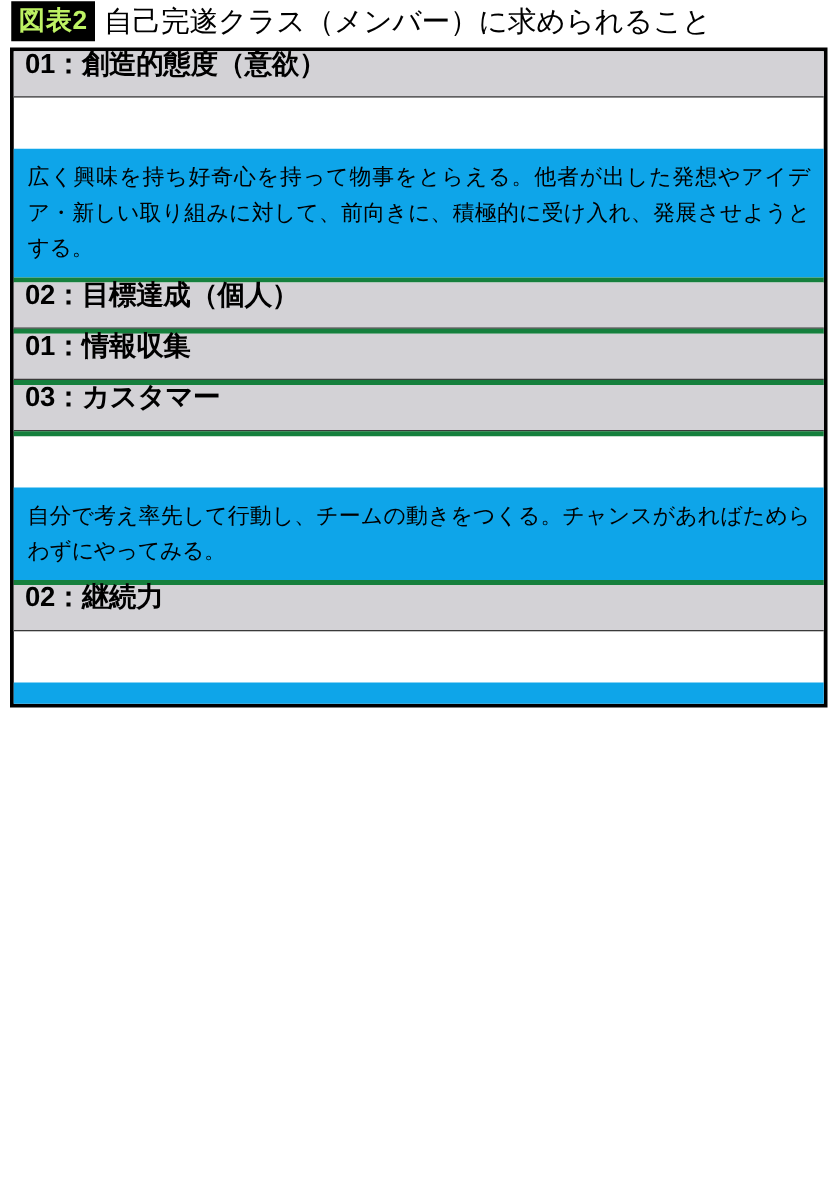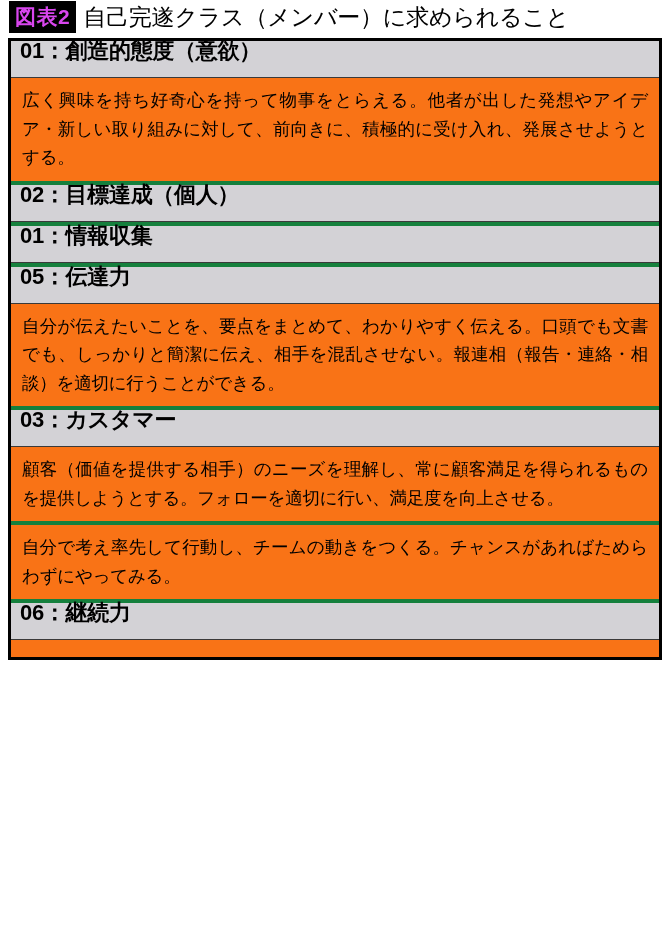--- a/index.html
+++ b/index.html
@@ -26,21 +26,21 @@
   
   .title-row {
     display: flex;
     align-items: center;
     height: 34px;
     gap: 7px;
     padding-left: 1px;
   }
   .figure-badge {
     background: #000000;
-    color: #d946ef;
+    color: #bef264;
     font-weight: bold;
     font-size: 21px;
     line-height: 1;
     padding: 5px 6px 6px 6px;
     letter-spacing: 0.5px;
     white-space: nowrap;
     display: inline-block;
   }
   .title-text {
     font-size: 23px;
@@ -80,23 +80,24 @@
   .sec-head-label {
     font-size: 22px;
     font-weight: bold;
     line-height: 1;
     letter-spacing: -0.3px;
     white-space: nowrap;
     transform: translateY(-1px);
   }
 
   .sec-body {
-    background: #f97316;
+    background: #0ea5e9;
     box-sizing: border-box;
     padding: 8px 11px 9px 11px;
+    margin-top: 41px;
   }
   .sec-body-text {
     font-size: 17.5px;
     line-height: 1.63;
     letter-spacing: -0.25px;
     text-align: justify;
     text-justify: inter-character;
     word-break: break-all;
     margin: 0;
   }
@@ -128,47 +129,36 @@
       </div>
     </div>
 
     <div class="section">
       <div class="sec-head">
         <span class="sec-head-label">01：情報収集</span>
       </div>
     </div>
 
 
-    <div class="section">
-      <div class="sec-head">
-        <span class="sec-head-label">05：伝達力</span>
-      </div>
-      <div class="sec-body">
-        <p class="sec-body-text">自分が伝えたいことを、要点をまとめて、わかりやすく伝える。口頭でも文書でも、しっかりと簡潔に伝え、相手を混乱させない。報連相（報告・連絡・相談）を適切に行うことができる。</p>
-      </div>
-    </div>
 
     <div class="section">
       <div class="sec-head">
         <span class="sec-head-label">03：カスタマー</span>
-      </div>
-      <div class="sec-body">
-        <p class="sec-body-text">顧客（価値を提供する相手）のニーズを理解し、常に顧客満足を得られるものを提供しようとする。フォローを適切に行い、満足度を向上させる。</p>
       </div>
     </div>
 
     <div class="section">
       <div class="sec-body">
         <p class="sec-body-text">自分で考え率先して行動し、チームの動きをつくる。チャンスがあればためらわずにやってみる。</p>
       </div>
     </div>
 
     <div class="section">
       <div class="sec-head">
-        <span class="sec-head-label">06：継続力</span>
+        <span class="sec-head-label">02：継続力</span>
       </div>
       <div class="sec-body">
         
       </div>
     </div>
 
   </div>
 </div>
 
 </body></html>

